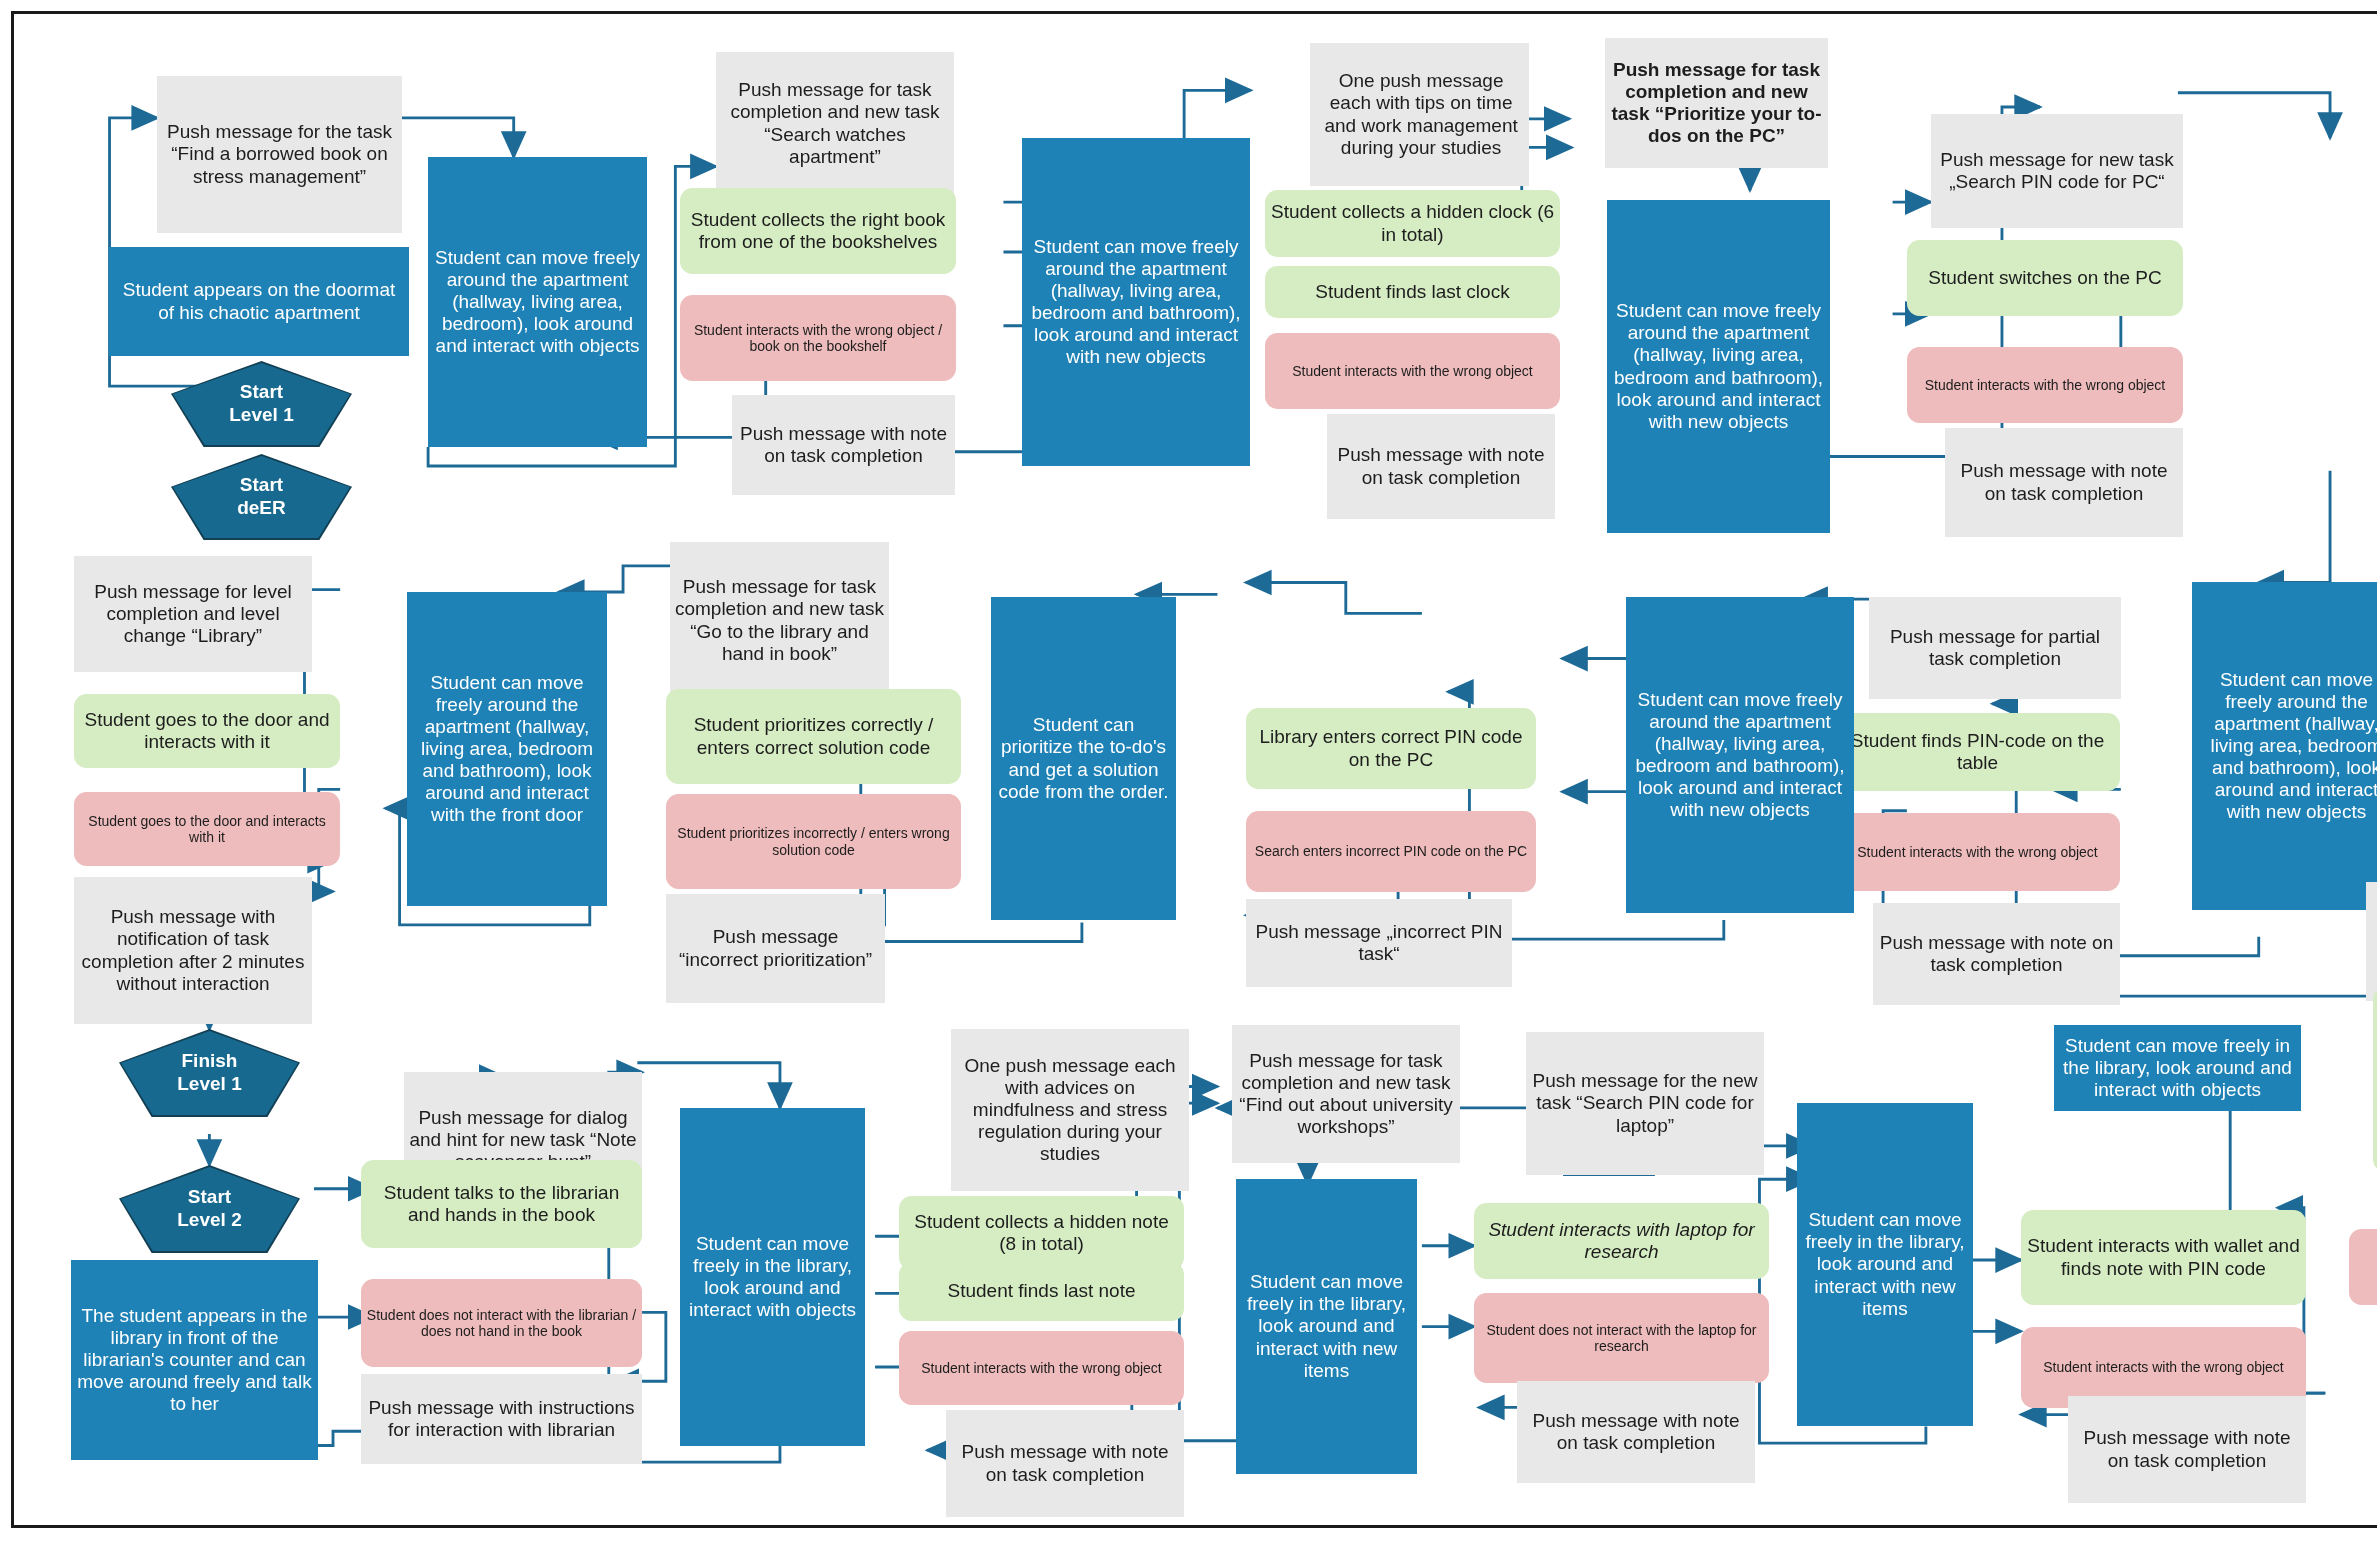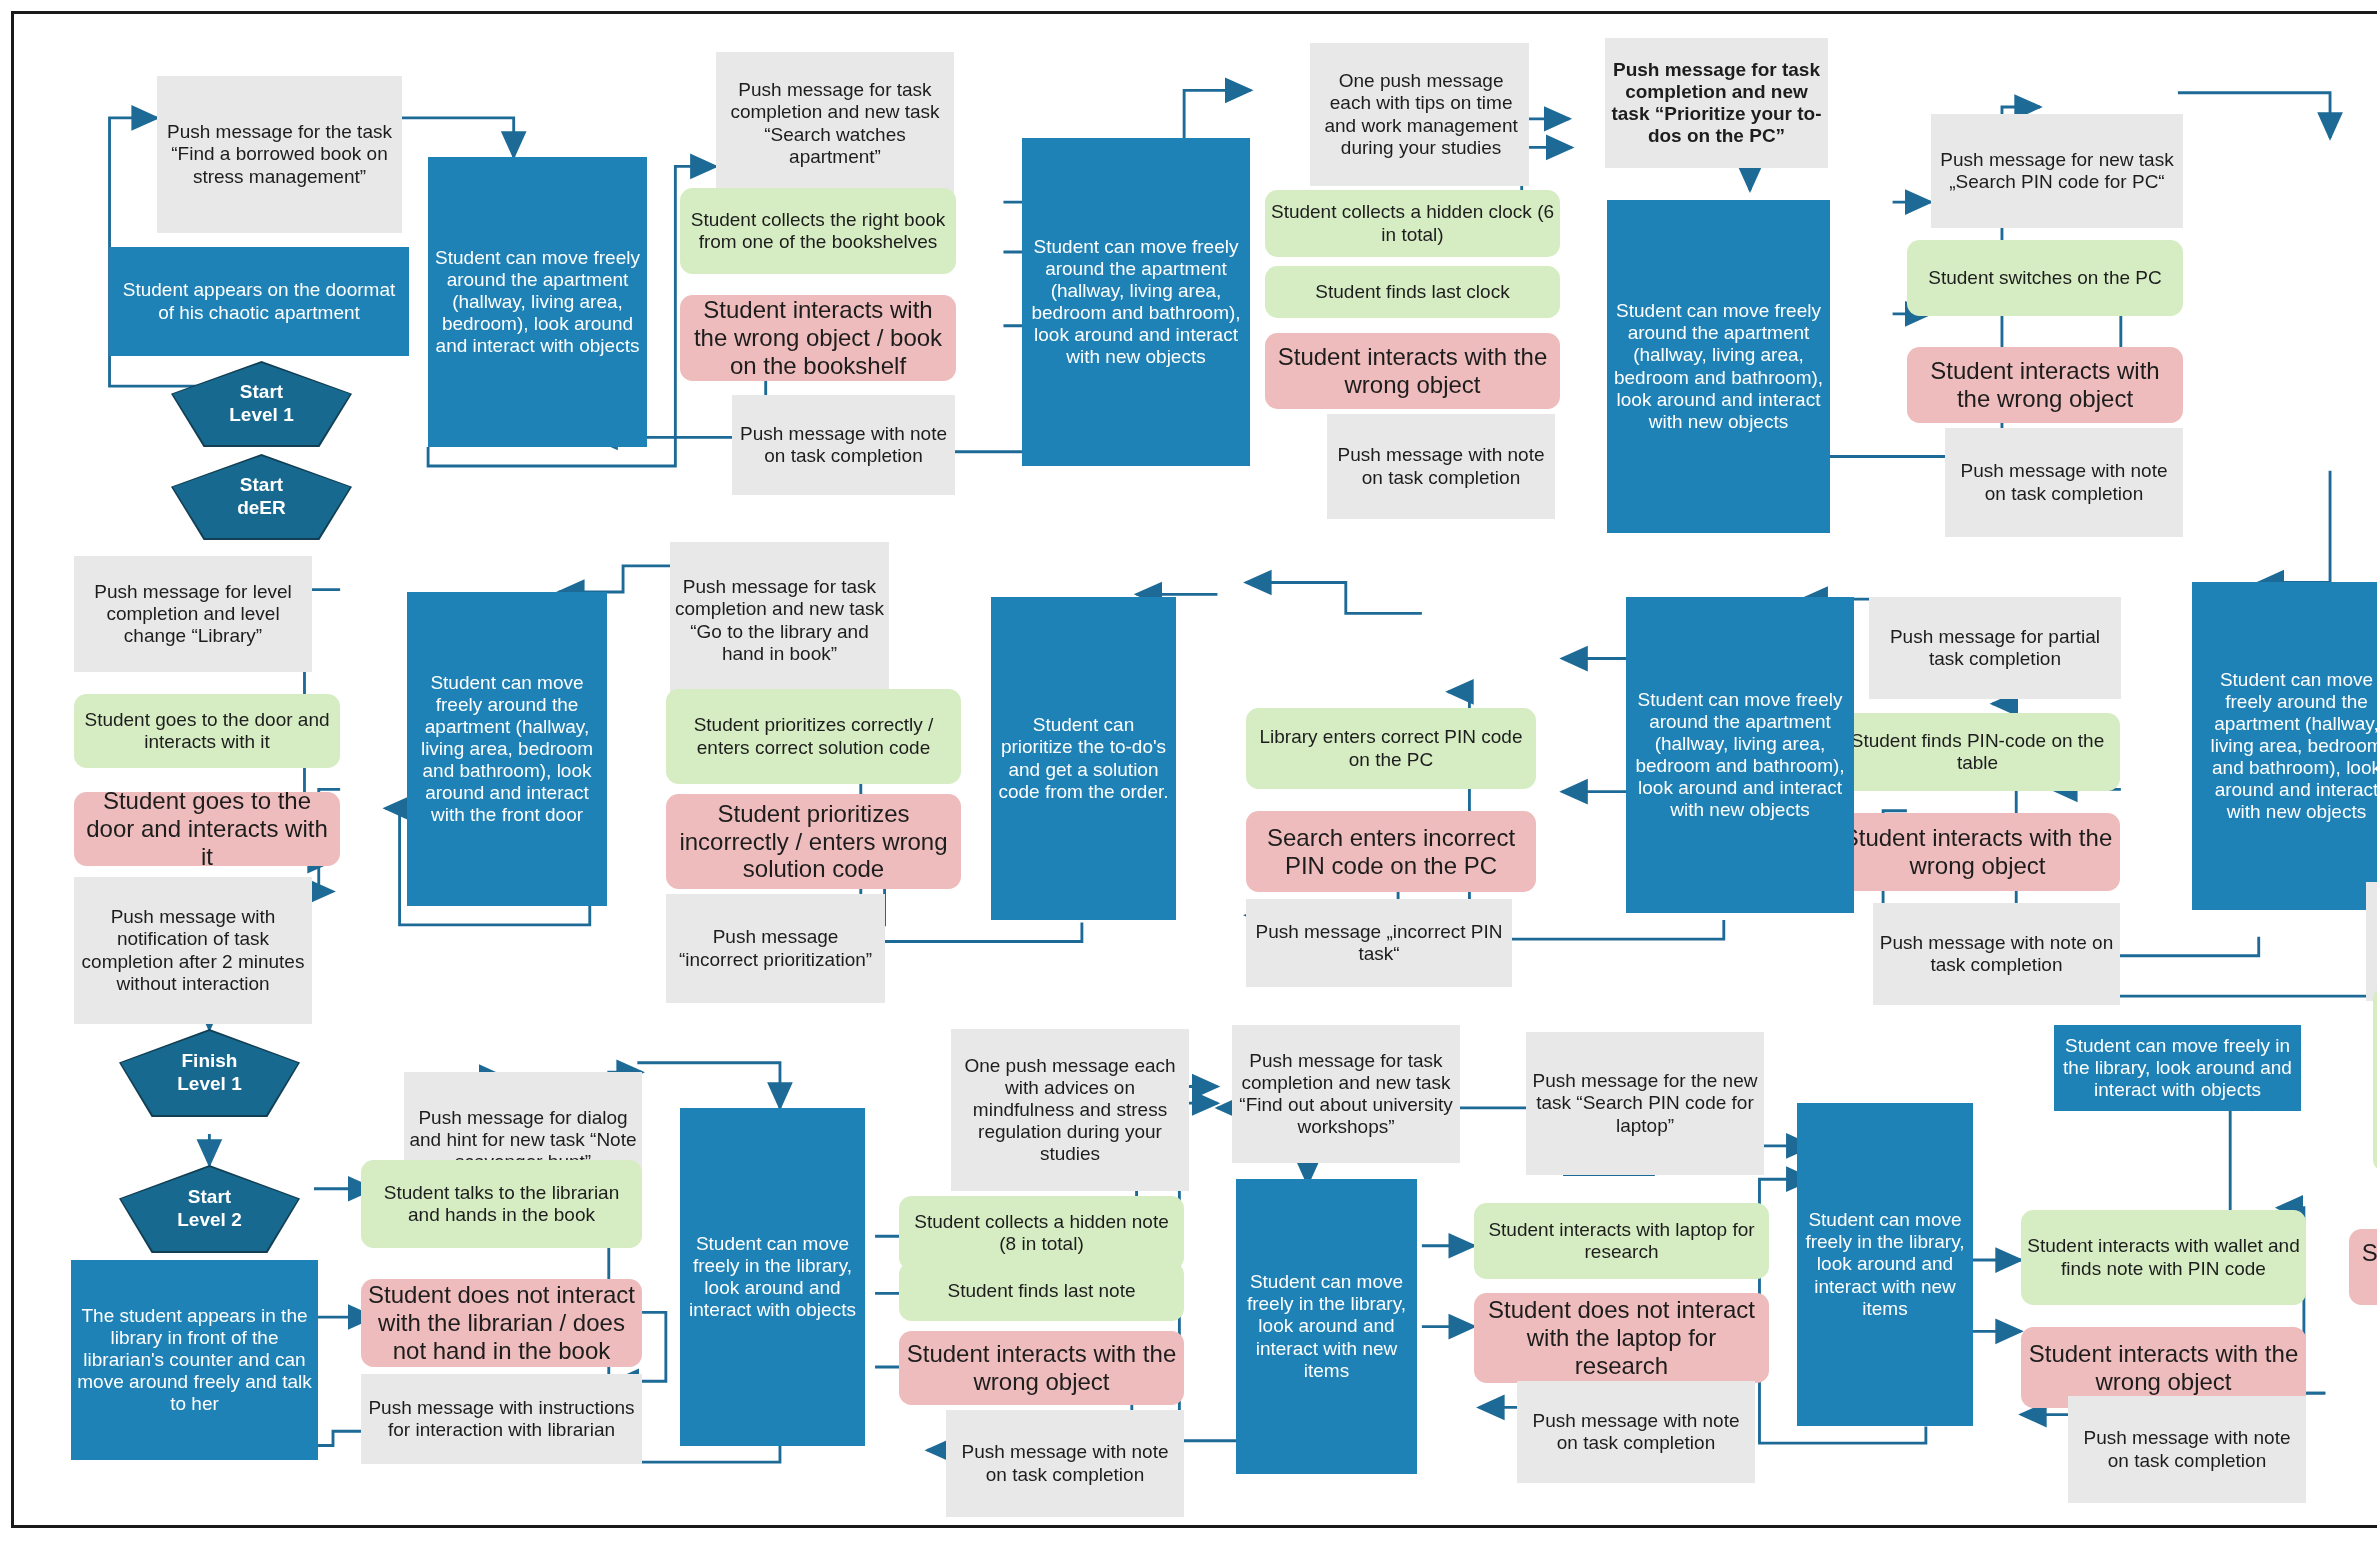--- a/index.html
+++ b/index.html
@@ -23,21 +23,21 @@
     display:flex;align-items:center;justify-content:center;
     text-align:center;
     line-height:1.16;
     padding:2.9px 4.8px;
     white-space:pre-line;
     word-break:normal;
   }
   .gray{background:#e8e8e8;color:#1d1d1d;font-size:19px;font-weight:400;}
   .blue{background:#1f82b6;color:#ffffff;font-size:19px;font-weight:400;}
   .green{background:#d6edc4;color:#1d1d1d;font-size:19px;font-weight:400;border-radius:12.4px;}
-  .red{background:#efbcbd;color:#1d1d1d;font-size:24px;font-weight:400;border-radius:12.4px;}
+  .red{background:#efbcbd;color:#1d1d1d;font-size:14px;font-weight:400;border-radius:12.4px;}
   .pentawrap{position:absolute;}
   .pentawrap .shadow{
     position:absolute;left:0;top:0;width:100%;height:100%;
     background:#123f54;
     clip-path:polygon(50% 0%, 100% 38%, 82% 100%, 18% 100%, 0% 38%);
   }
   .pentawrap .face{
     position:absolute;left:1.9px;top:1.9px;width:calc(100% - 3.8px);height:calc(100% - 3.8px);
     background:#17698f;
     clip-path:polygon(50% 0%, 100% 38%, 82% 100%, 18% 100%, 0% 38%);
@@ -223,21 +223,21 @@
   <div class="node blue" style="left:680px;top:1108px;width:185px;height:338px;">Student can move freely in the library, look around and interact with objects</div>
   <div class="node gray" style="left:951px;top:1029px;width:238px;height:162px;">One push message each with advices on mindfulness and stress regulation during your studies</div>
   <div class="node green" style="left:899px;top:1196px;width:285px;height:74px;">Student collects a hidden note (8 in total)</div>
   <div class="node green" style="left:899px;top:1262px;width:285px;height:59px;">Student finds last note</div>
   <div class="node red" style="left:899px;top:1331px;width:285px;height:74px;">Student interacts with the wrong object</div>
   <div class="node gray" style="left:946px;top:1410px;width:238px;height:107px;">Push message with note on task completion</div>
 
   <div class="node gray" style="left:1232px;top:1025px;width:228px;height:138px;">Push message for task completion and new task “Find out about university workshops”</div>
   <div class="node blue" style="left:1236px;top:1179px;width:181px;height:295px;">Student can move freely in the library, look around and interact with new items</div>
   <div class="node gray" style="left:1526px;top:1032px;width:238px;height:143px;">Push message for the new task “Search PIN code for laptop”</div>
-  <div class="node green" style="left:1474px;top:1203px;width:295px;height:76px;">Student interacts with laptop for research</div>
+  <div class="node green" style="left:1474px;top:1203px;width:295px;height:76px;font-style:italic;">Student interacts with laptop for research</div>
   <div class="node red" style="left:1474px;top:1293px;width:295px;height:90px;">Student does not interact with the laptop for research</div>
   <div class="node gray" style="left:1517px;top:1381px;width:238px;height:102px;">Push message with note on task completion</div>
 
   <div class="node blue" style="left:1797px;top:1103px;width:176px;height:323px;">Student can move freely in the library, look around and interact with new items</div>
   <div class="node blue" style="left:2054px;top:1025px;width:247px;height:86px;">Student can move freely in the library, look around and interact with objects</div>
   <div class="node green" style="left:2021px;top:1210px;width:285px;height:95px;">Student interacts with wallet and finds note with PIN code</div>
   <div class="node red" style="left:2021px;top:1327px;width:285px;height:81px;">Student interacts with the wrong object</div>
   <div class="node gray" style="left:2068px;top:1396px;width:238px;height:107px;">Push message with note on task completion</div>
 
   <div class="node green" style="left:2373px;top:987px;width:295px;height:185px;">Student enters PIN code on laptop and receives (printed) information on university workshops on stress management during studies</div>

